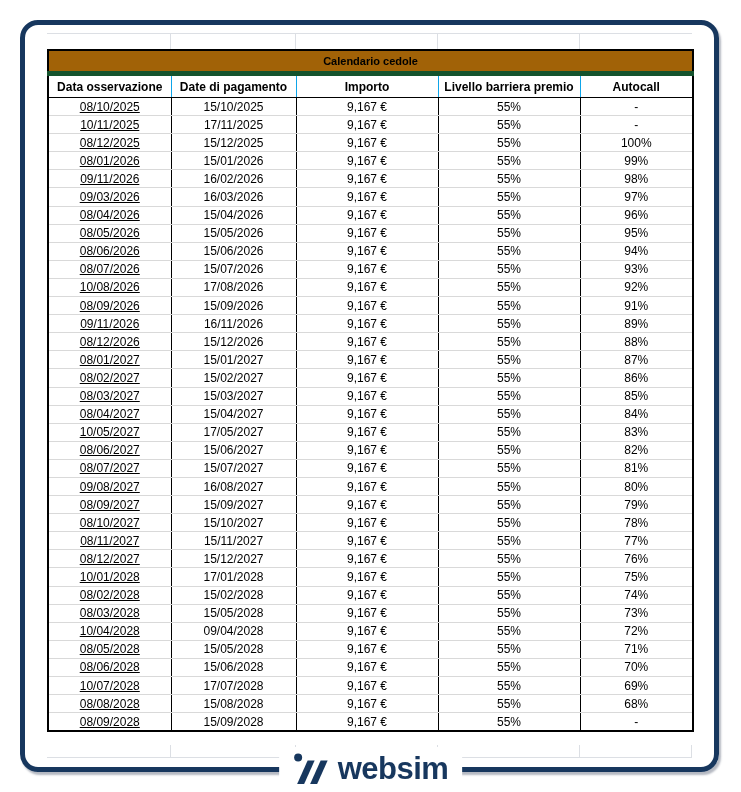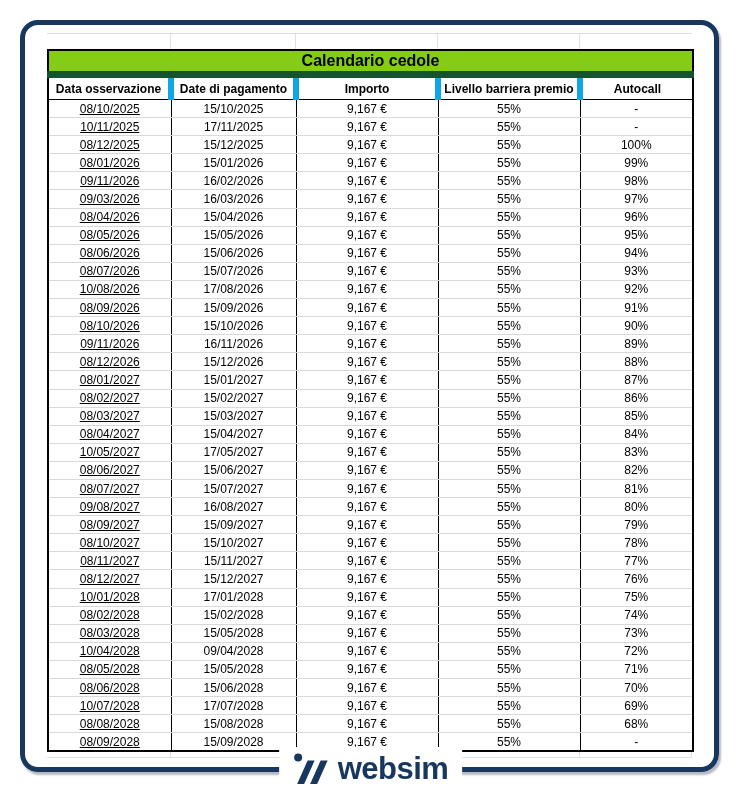--- a/index.html
+++ b/index.html
@@ -20,26 +20,26 @@
   table.coupon{
     position:absolute;left:47px;top:49px;width:645px;z-index:2;
     border-collapse:collapse;table-layout:fixed;
     border:2px solid #000;background:#ffffff;
     color:#000;
   }
   table.coupon th,table.coupon td{
     padding:0;text-align:center;vertical-align:middle;overflow:hidden;white-space:nowrap;
   }
   tr.title-row th{
-    height:20px;background:#84cc16;font-size:16px;font-weight:bold;
-    border-bottom:7px solid #14532d;
+    height:20px;background:#a16207;font-size:11px;font-weight:bold;
+    border-bottom:5px solid #14532d;
   }
   tr.header-row th{
     height:21px;font-size:12px;font-weight:bold;
-    border-left:6px solid #0ea5e9;border-bottom:1px solid #000;background:#ffffff;
+    border-left:1px solid #0ea5e9;border-bottom:1px solid #000;background:#ffffff;
   }
   tr.header-row th:first-child{border-left:none;margin-top:32px;}
   tbody td{
     height:17.1px;font-size:12px;
     border-left:1px solid #000;border-bottom:1px solid #d9d9d9;background:#ffffff;
   }
   tbody td:first-child{border-left:none;text-decoration:underline;}
   tbody tr:last-child td{border-bottom:none;}
   .logo{
     position:absolute;left:50%;top:747px;transform:translateX(-50%);
@@ -170,27 +170,20 @@
       <td>92%</td>
     </tr>
       <tr>
       <td>08/09/2026</td>
       <td>15/09/2026</td>
       <td>9,167 €</td>
       <td>55%</td>
       <td>91%</td>
     </tr>
       <tr>
-      <td>08/10/2026</td>
-      <td>15/10/2026</td>
-      <td>9,167 €</td>
-      <td>55%</td>
-      <td>90%</td>
-    </tr>
-      <tr>
       <td>09/11/2026</td>
       <td>16/11/2026</td>
       <td>9,167 €</td>
       <td>55%</td>
       <td>89%</td>
     </tr>
       <tr>
       <td>08/12/2026</td>
       <td>15/12/2026</td>
       <td>9,167 €</td>

